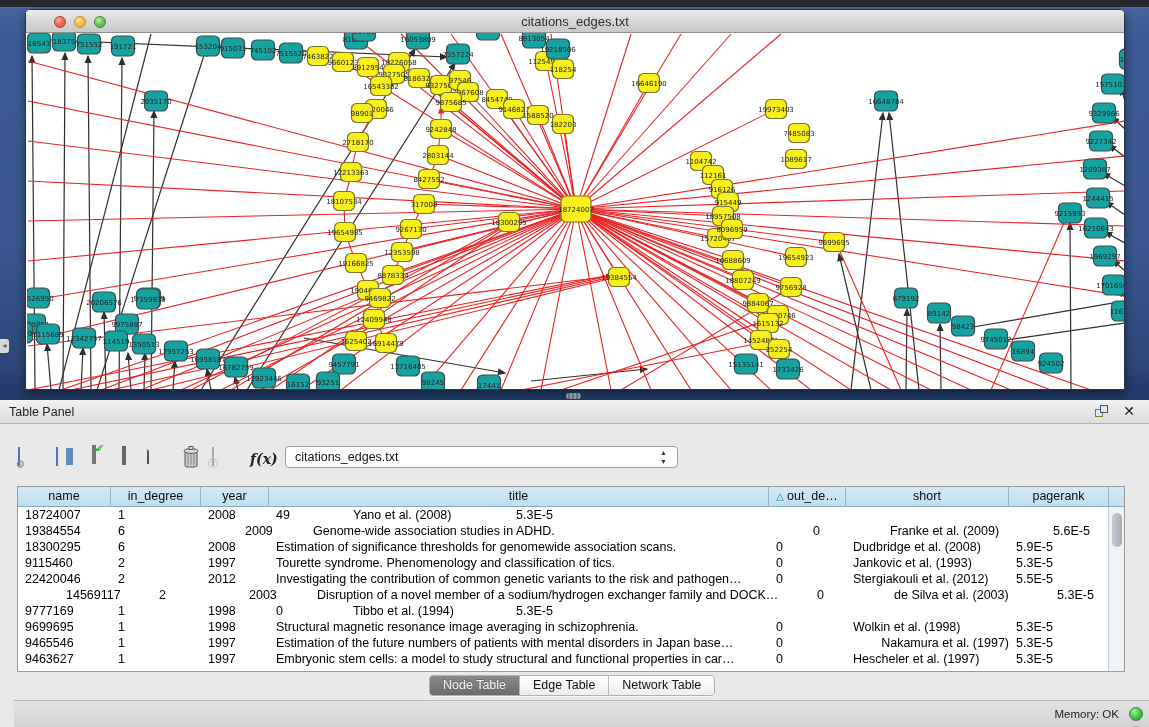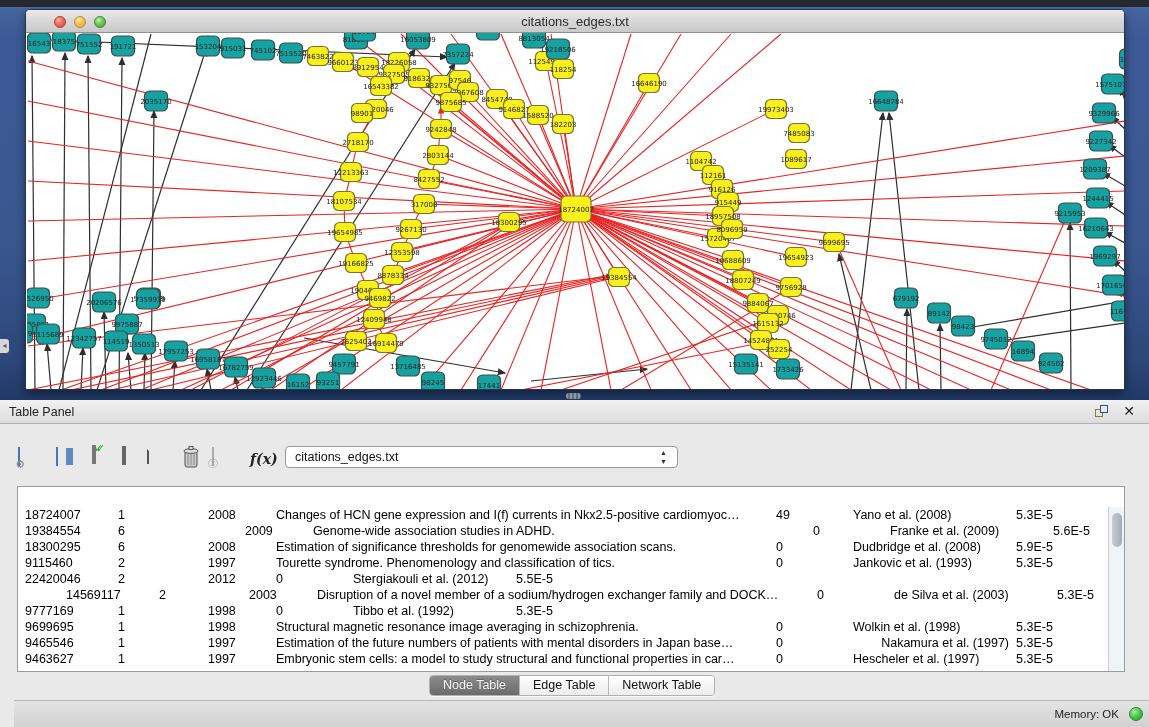--- a/index.html
+++ b/index.html
@@ -809,26 +809,35 @@
       <div class="tbtn" style="left:250px;top:26px;">
         <span class="fx">f(x)</span>
       </div>
       <div class="combo">
         <span>citations_edges.txt</span>
         <span class="arrows">▲<br>▼</span>
       </div>
     </div>
 
     <div class="table-wrap">
+      <div class="thead">
+          <div class="th" style="width: 93px;"><span>name</span></div>
+          <div class="th" style="width: 90px;"><span>in_degree</span></div>
+          <div class="th" style="width: 68px;"><span>year</span></div>
+          <div class="th" style="width: 500px;"><span>title</span></div>
+          <div class="th" style="width: 77px;"><span class="sort">△</span><span>out_de…</span></div>
+          <div class="th" style="width: 163px;"><span>short</span></div>
+          <div class="th" style="width: 100px;"><span>pagerank</span></div>
+          <div class="th fill"></div>
+        </div>
       <div class="tbody">
           <div class="tr">
             <div class="td" style="width: 93px;">18724007</div>
             <div class="td" style="width: 90px;">1</div>
             <div class="td" style="width: 68px;">2008</div>
-            <div class="td" style="width: 500px;">Changes of HCN gene expression and I(f) currents in Nkx2.5-positive cardiomyoc…</div>
             <div class="td" style="width: 77px;">49</div>
             <div class="td" style="width: 163px;">Yano et al. (2008)</div>
             <div class="td" style="width: 100px;">5.3E-5</div>
           </div>
           <div class="tr">
             <div class="td" style="width: 93px;">19384554</div>
             <div class="td" style="width: 90px;">6</div>
             <div class="td" style="width: 68px; margin-left: 37px;">2009</div>
             <div class="td" style="width: 500px;">Genome-wide association studies in ADHD.</div>
             <div class="td" style="width: 77px;">0</div>
@@ -850,39 +859,40 @@
             <div class="td" style="width: 68px;">1997</div>
             <div class="td" style="width: 500px;">Tourette syndrome. Phenomenology and classification of tics.</div>
             <div class="td" style="width: 77px;">0</div>
             <div class="td" style="width: 163px;">Jankovic et al. (1993)</div>
             <div class="td" style="width: 100px;">5.3E-5</div>
           </div>
           <div class="tr">
             <div class="td" style="width: 93px;">22420046</div>
             <div class="td" style="width: 90px;">2</div>
             <div class="td" style="width: 68px;">2012</div>
+            <div class="td" style="width: 500px;">Investigating the contribution of common genetic variants to the risk and pathogen…</div>
             <div class="td" style="width: 77px;">0</div>
             <div class="td" style="width: 163px;">Stergiakouli et al. (2012)</div>
             <div class="td" style="width: 100px;">5.5E-5</div>
           </div>
           <div class="tr">
             <div class="td" style="width: 93px; margin-left: 41px;">14569117</div>
             <div class="td" style="width: 90px;">2</div>
             <div class="td" style="width: 68px;">2003</div>
             <div class="td" style="width: 500px;">Disruption of a novel member of a sodium/hydrogen exchanger family and DOCK…</div>
             <div class="td" style="width: 77px;">0</div>
             <div class="td" style="width: 163px;">de Silva et al. (2003)</div>
             <div class="td" style="width: 100px;">5.3E-5</div>
           </div>
           <div class="tr">
             <div class="td" style="width: 93px;">9777169</div>
             <div class="td" style="width: 90px;">1</div>
             <div class="td" style="width: 68px;">1998</div>
             <div class="td" style="width: 77px;">0</div>
-            <div class="td" style="width: 163px;">Tibbo et al. (1992)</div>
+            <div class="td" style="width: 163px;">Tibbo et al. (1994)</div>
             <div class="td" style="width: 100px;">5.3E-5</div>
           </div>
           <div class="tr">
             <div class="td" style="width: 93px;">9699695</div>
             <div class="td" style="width: 90px;">1</div>
             <div class="td" style="width: 68px;">1998</div>
             <div class="td" style="width: 500px;">Structural magnetic resonance image averaging in schizophrenia.</div>
             <div class="td" style="width: 77px;">0</div>
             <div class="td" style="width: 163px;">Wolkin et al. (1998)</div>
             <div class="td" style="width: 100px;">5.3E-5</div>

